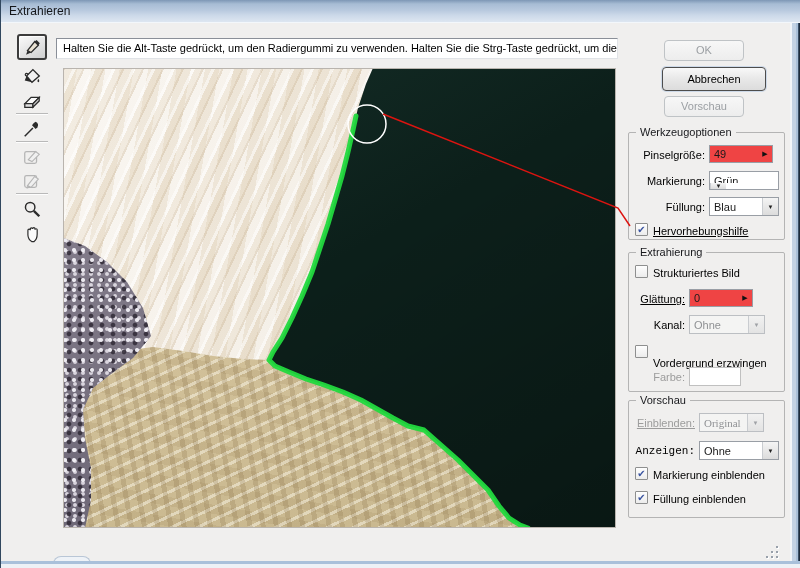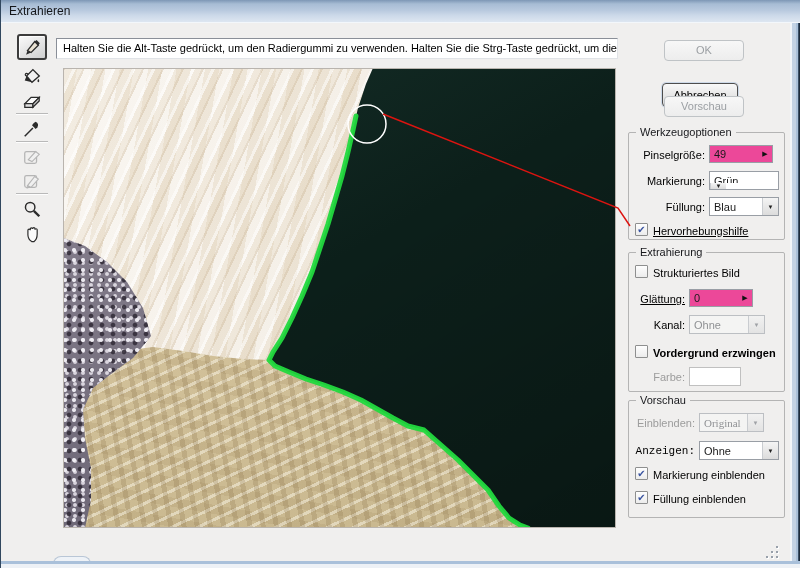--- a/index.html
+++ b/index.html
@@ -94,21 +94,21 @@
   .btn.default{
     height:24px;line-height:22px;border:1px solid #4d4d4d;color:#000;
     background:linear-gradient(#f8f8f8,#e9e9e9 45%,#dcdcdc);
     box-shadow:0 0 0 1px #cdd9e8;
   }
   .group{position:absolute;width:157px;border:1px solid #b4b4b4;border-radius:2px;background:#f0efee;}
   .group .legend{position:absolute;top:-7px;left:7px;background:#f0efee;padding:0 4px;color:#17181c;text-align:right;}
   .row-label{position:absolute;text-align:right;color:#000;}
   .row-label.dim{color:#9c9c9c;}
   .spin{
-    position:absolute;height:18px;background:#ec4899;border:1px solid #999ea5;
+    position:absolute;height:18px;background:#ef4444;border:1px solid #999ea5;
     display:flex;align-items:center;
   }
   .spin .val{flex:1;padding-left:4px;}
   .spin .arrow{width:14px;text-align:center;font-size:7px;color:#111;}
   .combo{
     position:absolute;height:19px;background:#fff;border:1px solid #999ea5;display:flex;align-items:stretch;
   }
   .combo .txt{flex:1;padding:3px 0 0 4px;overflow:hidden;white-space:nowrap;}
   .combo .drop{width:16px;border-left:1px solid #c9ccd0;background:linear-gradient(#f4f4f4,#dcdcdc);
     display:flex;align-items:center;justify-content:center;font-size:6px;color:#222;}
@@ -215,21 +215,21 @@
     <div class="layer teal" style="background: rgb(12, 31, 26);"></div>
     <div class="layer rock"></div>
     <div class="layer speckled"></div>
     <svg class="marks" width="553" height="460" viewBox="0 0 553 460">
       <polyline points="293,48 290,62 285,84 279,108 272,132 265,156 257,180 249,204 239,228 229,250 219,270 210,284 206,292 212,298 226,304 243,311 261,317 280,324 298,332 314,341 330,350 345,358 361,362 378,377 395,392 410,407 425,422 436,438 446,450 457,457 465,460" fill="none" stroke="#22d93e" stroke-width="5" stroke-linecap="round" stroke-linejoin="round" opacity="0.95"></polyline>
       <circle cx="304" cy="56" r="19" fill="none" stroke="#ffffff" stroke-width="1.5"></circle>
     </svg>
   </div>
 
   <div class="btn" style="left:663px;top:40px;width:80px;">OK</div>
-  <div class="btn default" style="left:661px;top:83px;width:76px;">Abbrechen</div>
+  <div class="btn default" style="left:661px;top:67px;width:104px;">Abbrechen</div>
   <div class="btn" style="left:663px;top:96px;width:80px;">Vorschau</div>
 
   <div class="group" style="left:627px;top:132px;height:108px;">
     <div class="legend">Werkzeugoptionen</div>
     <div class="row-label" style="left:0;top:16px;width:76px;">Pinselgröße:</div>
     <div class="spin" style="left:80px;top:12px;width:64px;">
       <span class="val">49</span>
       <span class="arrow">▶</span>
     </div>
     <div class="row-label" style="left:0;top:42px;width:76px;">Markierung:</div>
@@ -256,28 +256,28 @@
     <div class="spin" style="left:60px;top:36px;width:64px;">
       <span class="val">0</span>
       <span class="arrow">▶</span>
     </div>
     <div class="row-label" style="left:0;top:66px;width:56px;">Kanal:</div>
     <div class="combo disabled" style="left:60px;top:62px;width:76px;">
       <span class="txt">Ohne</span>
       <span class="drop">▼</span>
     </div>
     <div class="checkbox" style="left:6px;top:92px;"></div>
-    <div class="cb-label" style="left:24px;top:94px;font-weight:bold;">Vordergrund erzwingen</div>
+    <div class="cb-label" style="left:24px;top:104px;">Vordergrund erzwingen</div>
     <div class="row-label dim" style="left:0;top:118px;width:56px;">Farbe:</div>
     <div class="swatch" style="left:60px;top:114px;"></div>
   </div>
 
   <div class="group" style="left:627px;top:400px;height:118px;">
     <div class="legend">Vorschau</div>
-    <div class="row-label dim" style="left:0;top:16px;width:66px;">Einblenden:</div>
+    <div class="row-label dim" style="left:0;top:16px;width:66px;text-decoration:underline;">Einblenden:</div>
     <div class="combo disabled" style="left:70px;top:12px;width:65px;font-family:Liberation Serif, serif;">
       <span class="txt">Original</span>
       <span class="drop">▼</span>
     </div>
     <div class="row-label" style="left:0;top:44px;width:66px;font-family:Liberation Mono, monospace;">Anzeigen:</div>
     <div class="combo" style="left:70px;top:40px;width:80px;">
       <span class="txt">Ohne</span>
       <span class="drop">▼</span>
     </div>
     <div class="checkbox" style="left:6px;top:66px;">

